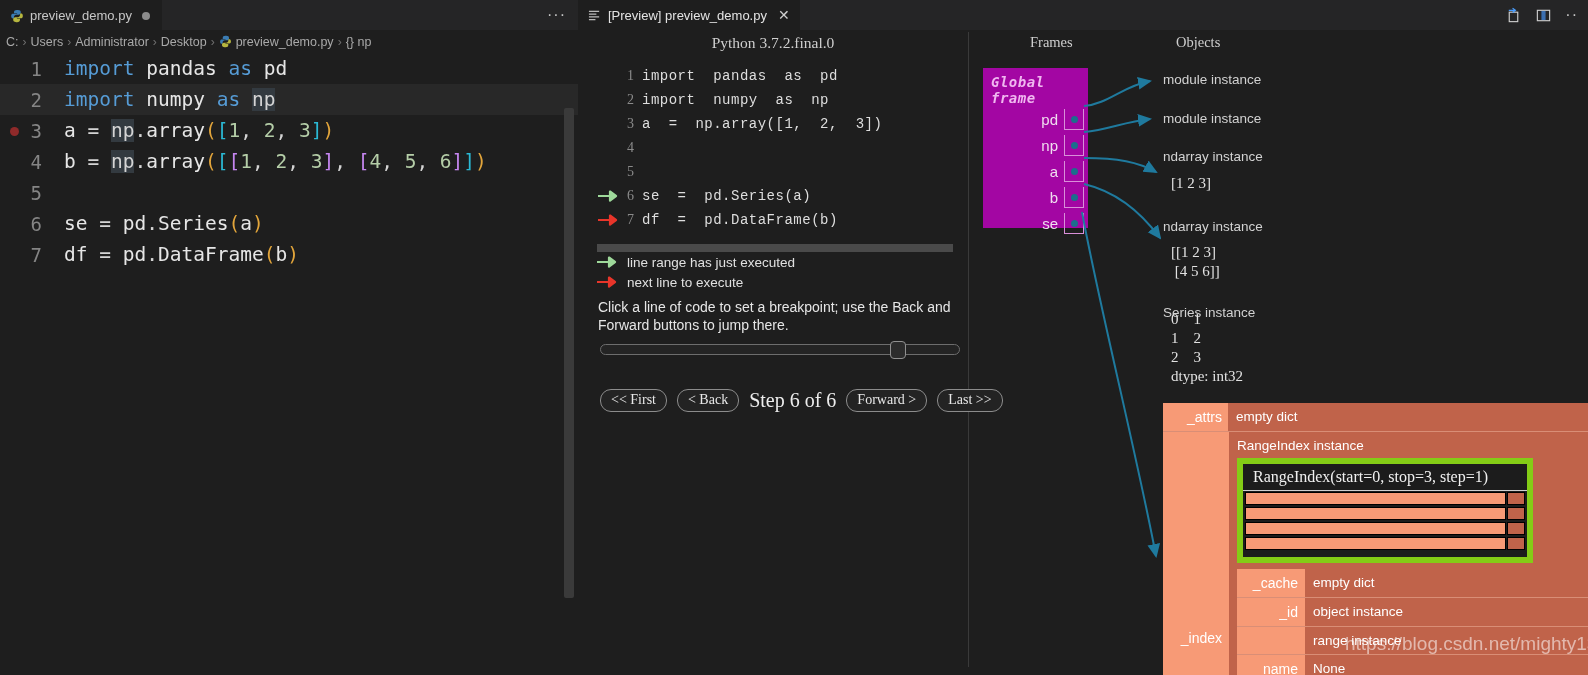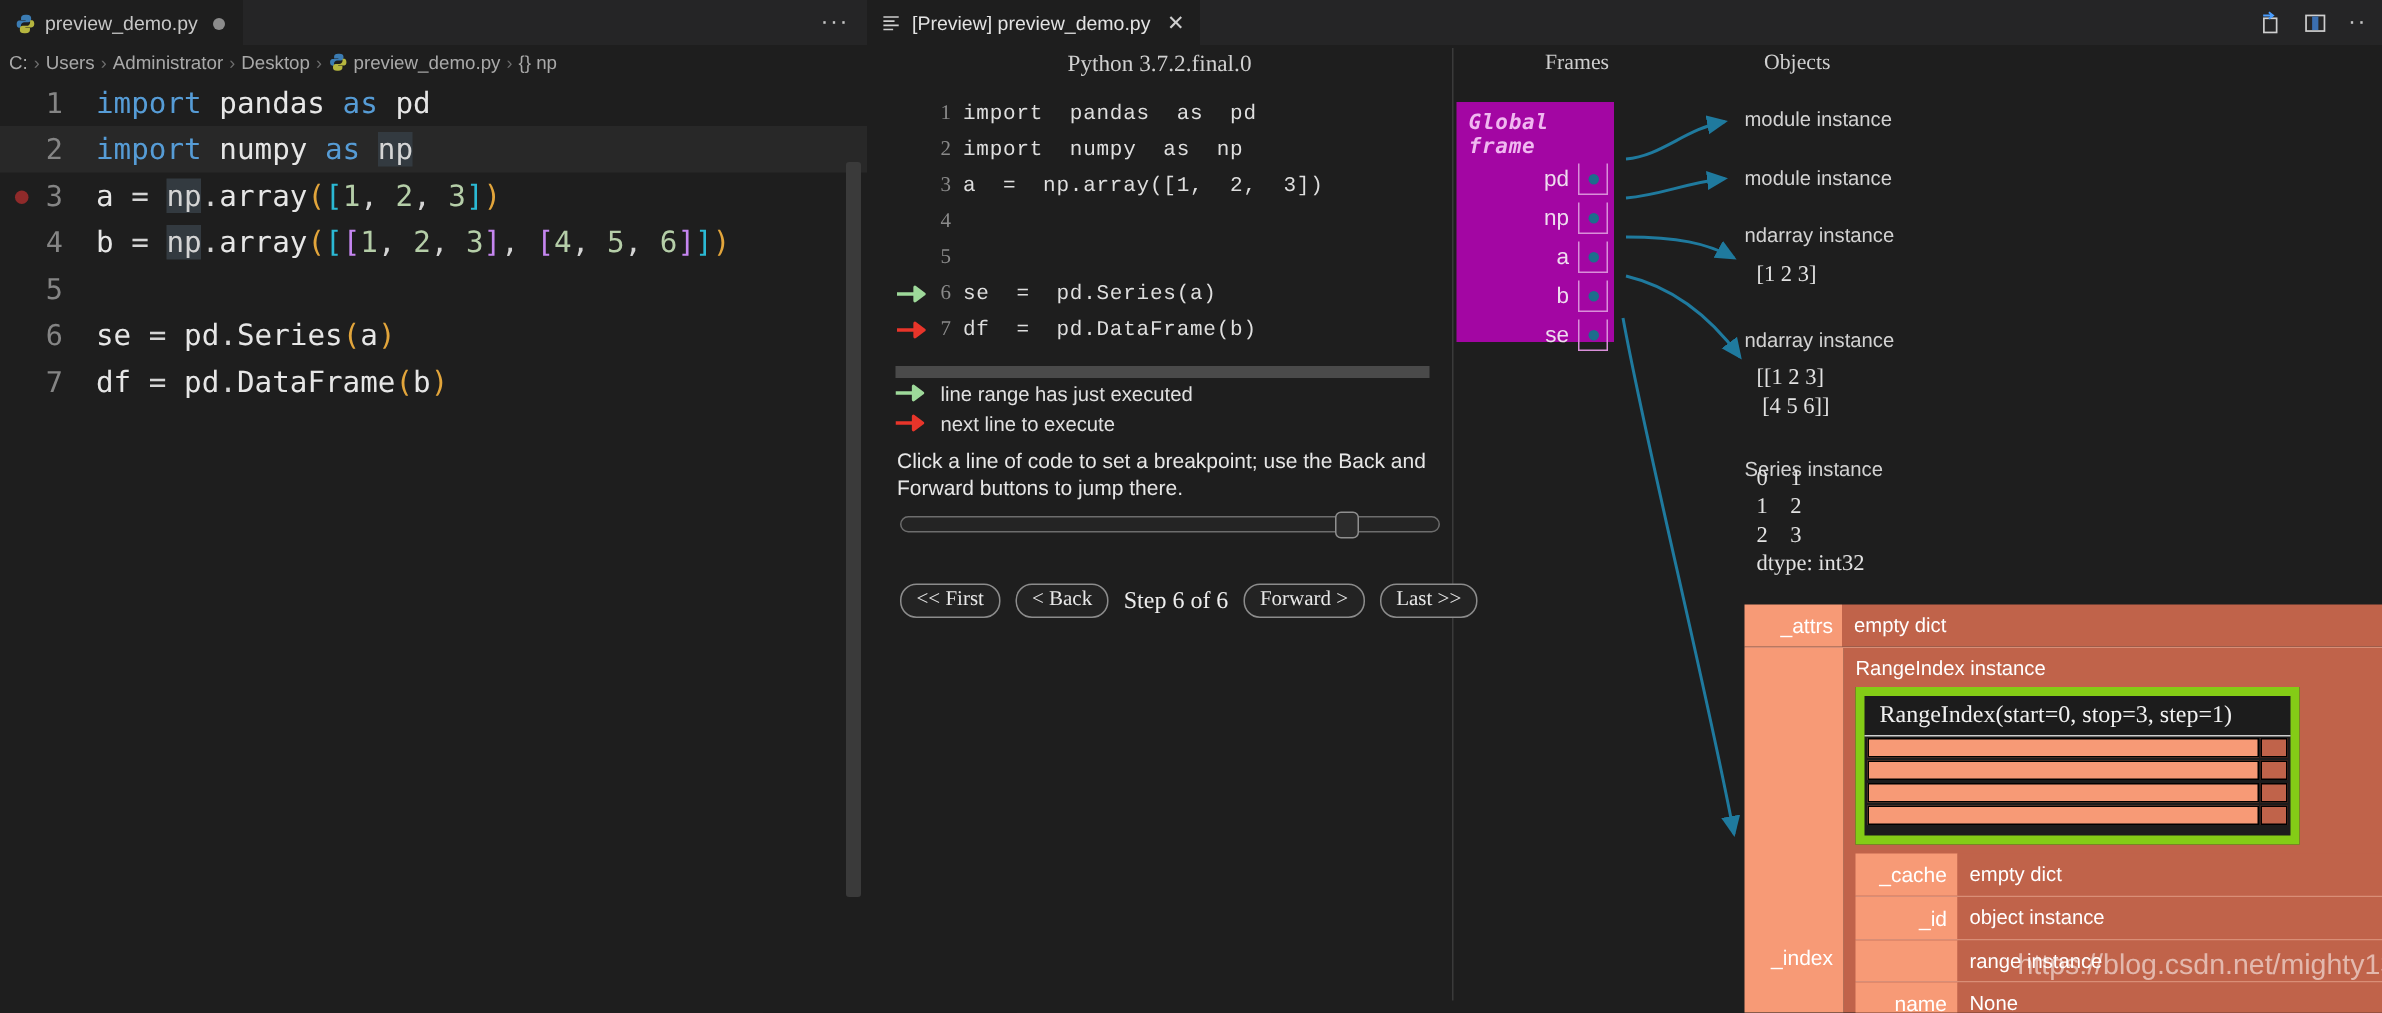--- a/index.html
+++ b/index.html
@@ -99,25 +99,25 @@
   .slider-wrap { position: absolute; left: 600px; top: 342px; width: 360px; height: 16px; }
   .slider-track { position: absolute; left: 0; top: 3px; width: 360px; height: 11px; border: 1px solid #6d6d6d; border-radius: 6px; background: #242424; }
   .slider-thumb { position: absolute; left: 290px; top: 0; width: 16px; height: 18px; border: 1px solid #909090; border-radius: 4px; background: #2c2c2c; cursor: pointer; }
 
   .steps { position: absolute; left: 600px; top: 389px; display: flex; align-items: center; gap: 10px; }
   .step-btn {
     border: 1px solid #8c8c8c; border-radius: 11px; padding: 2px 10px 3px;
     color: #e8e8e8; font-size: 14px; background: #232323; cursor: pointer;
     font-family: "Liberation Serif", serif; white-space: nowrap;
   }
-  .step-label { color: #ededed; font-size: 16px; font-family: "Liberation Serif", serif; white-space: nowrap; }
+  .step-label { color: #ededed; font-size: 20px; font-family: "Liberation Serif", serif; white-space: nowrap; }
 
   
   .frame-box {
-    position: absolute; left: 393px; top: 68px; width: 105px; height: 160px;
+    position: absolute; left: 405px; top: 68px; width: 105px; height: 160px;
     background: #a306a3;
   }
   .frame-title {
     color: #f0b8f0; font-size: 14px; font-style: italic; font-weight: bold;
     font-family: "DejaVu Sans Mono", monospace; padding: 6px 0 0 8px; letter-spacing: 0.5px;
   }
   .frame-var { position: relative; height: 26px; display: flex; align-items: center; justify-content: flex-end; padding-right: 30px; }
   .frame-var .vname { color: #efdcef; font-size: 15px; font-family: "Liberation Sans", sans-serif; }
   .var-slot { position: absolute; right: 4px; top: 3px; width: 20px; height: 21px; border: 1px solid #d98fd9; border-top: none; }
   .var-dot { position: absolute; right: 10px; top: 10px; width: 7px; height: 7px; border-radius: 50%; background: #1c6e8c; }

